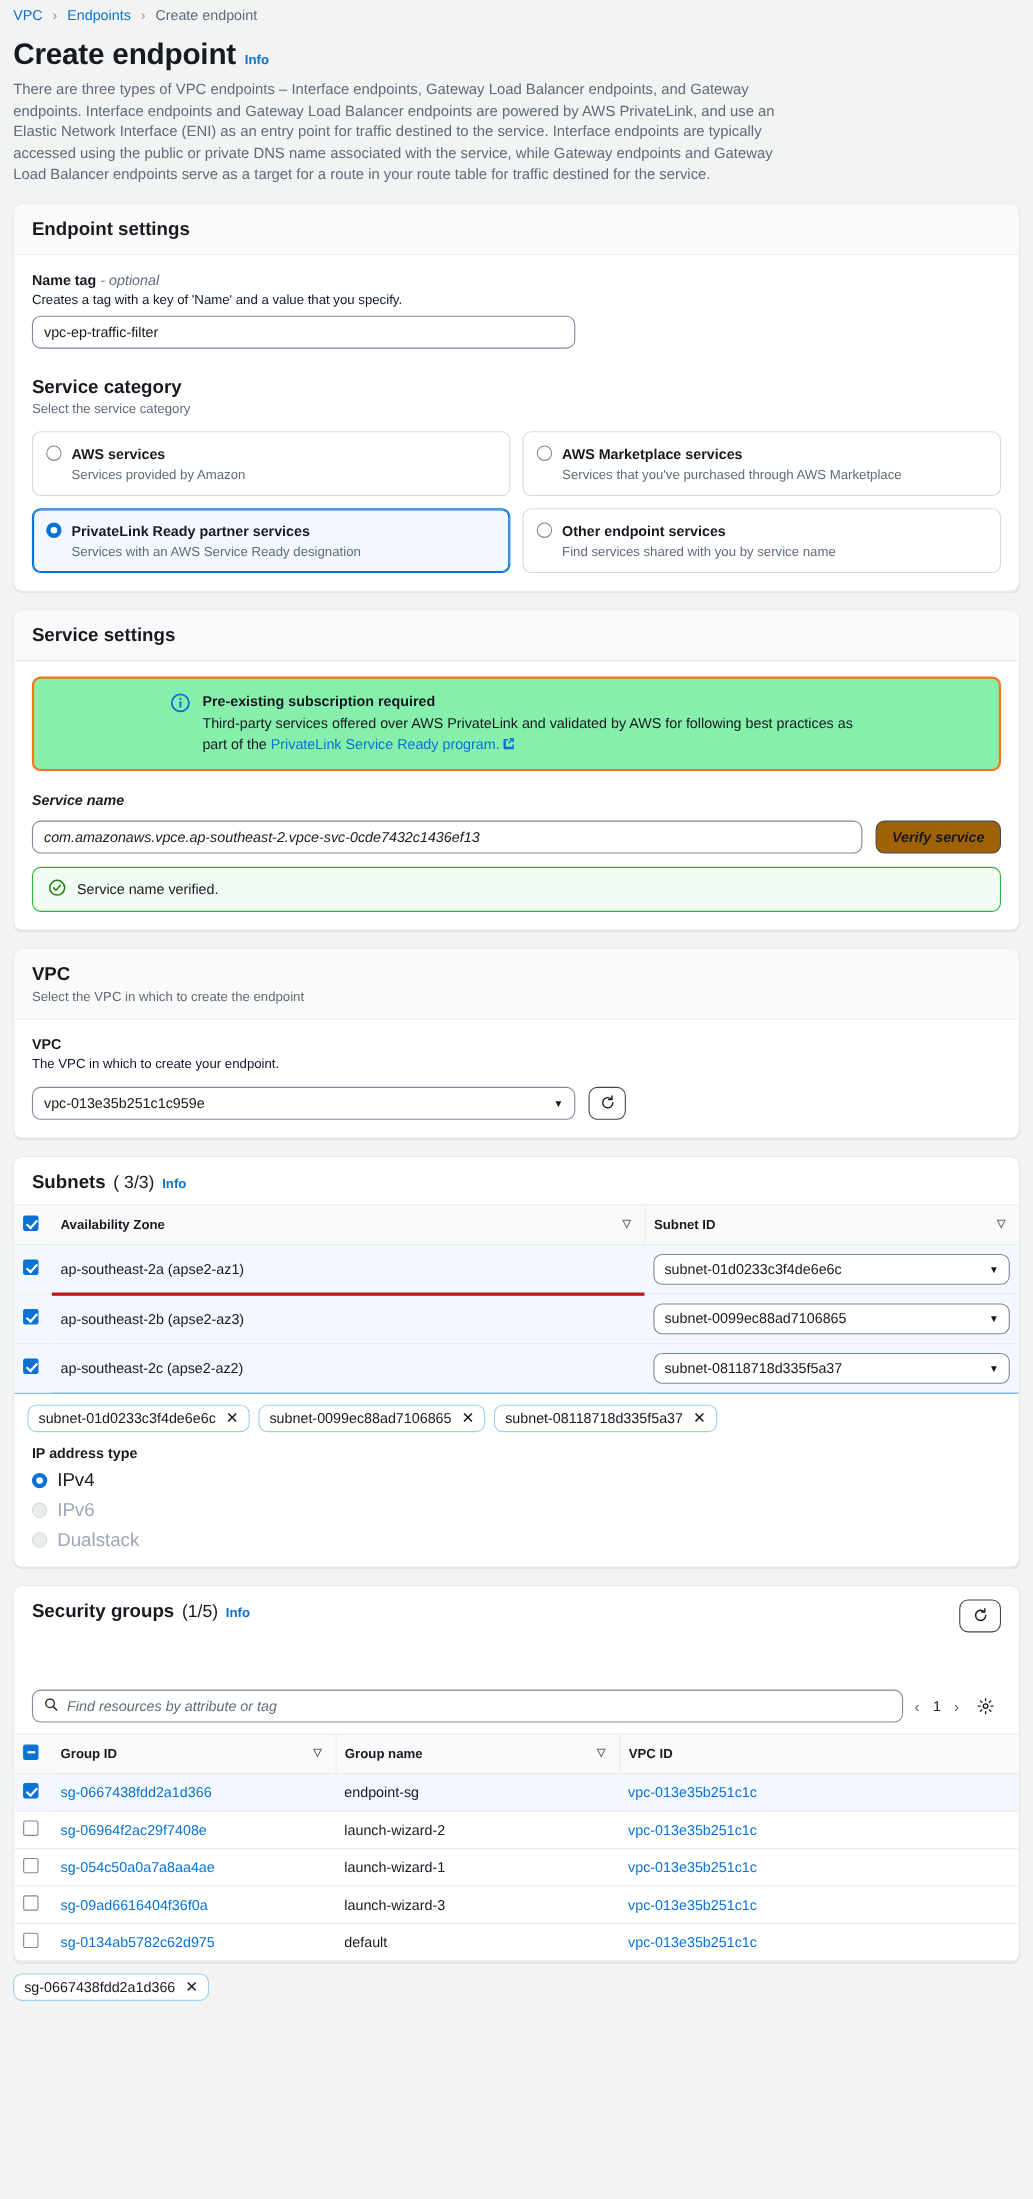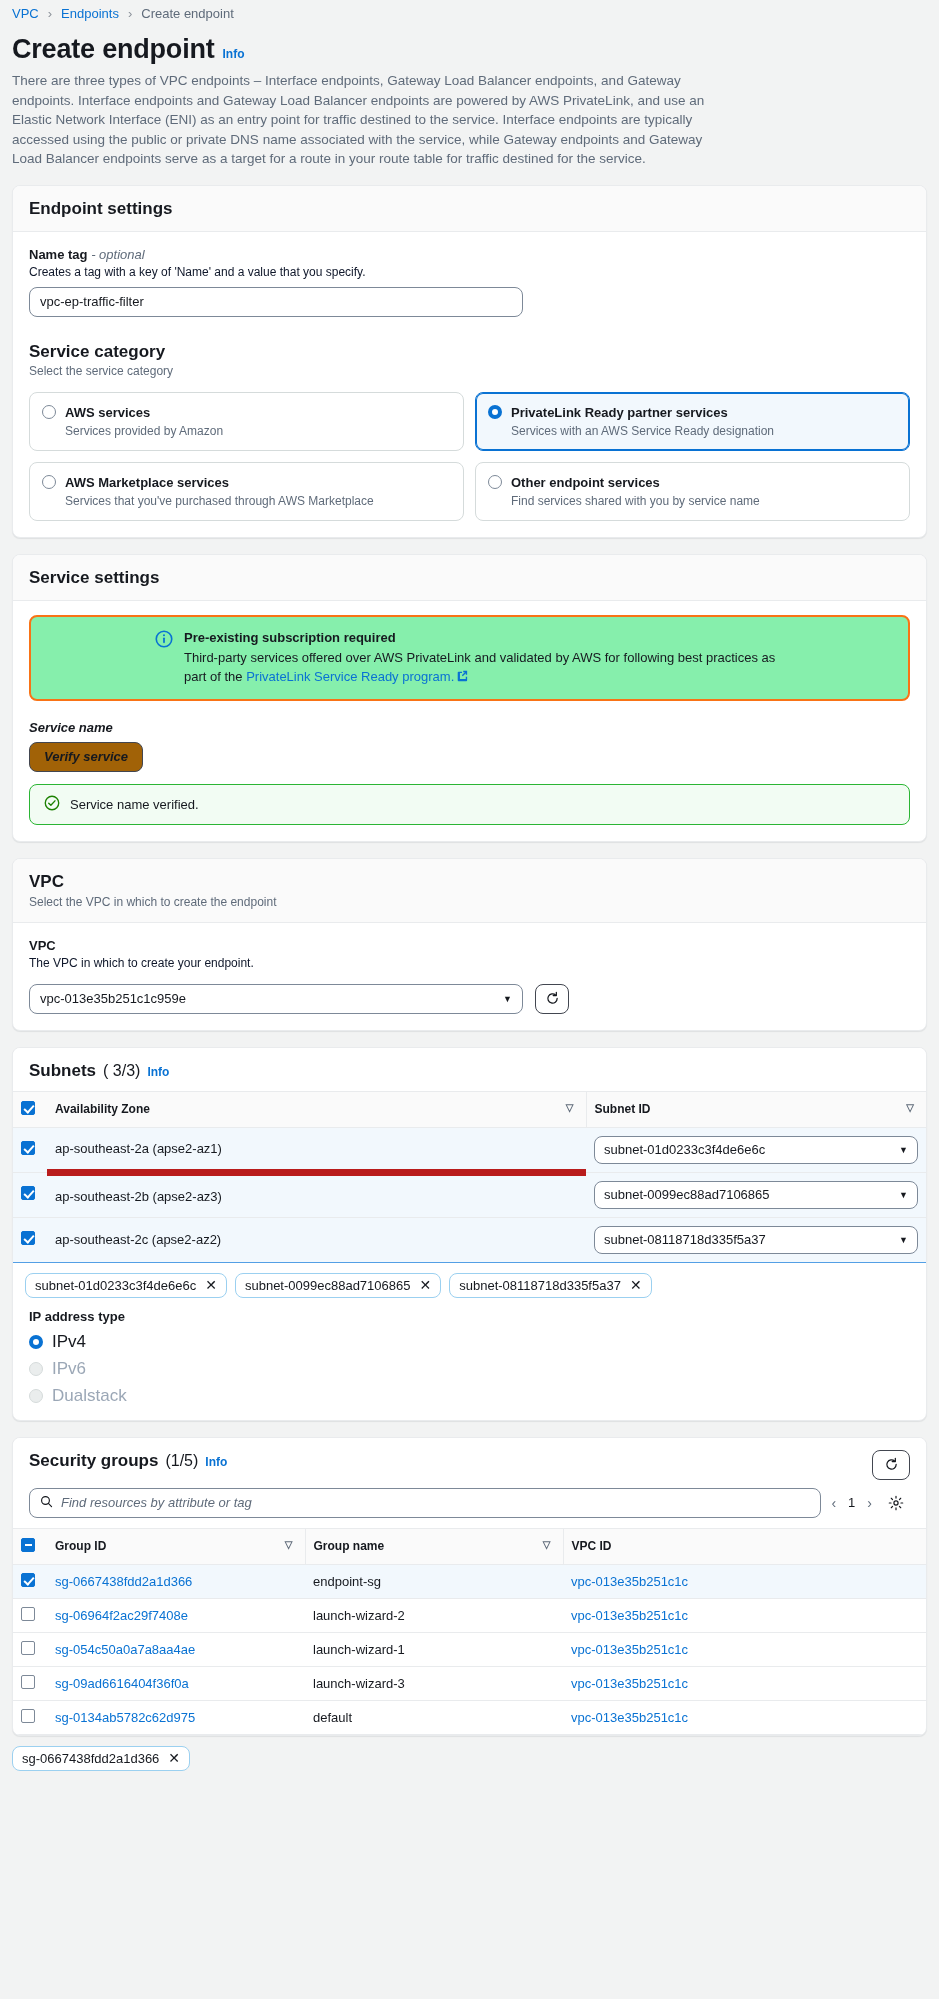--- a/index.html
+++ b/index.html
@@ -180,21 +180,21 @@
     padding:4px 9px; font-size:13px;
   }
   .token .x { font-size:14px; color:#16191f; cursor:pointer; line-height:1; }
 
   
   .iprow { display:flex; align-items:center; gap:9px; margin-top:7px; font-size:17px; }
   .iprow.dim { color:#9ba7b6; }
   .radio.dim { border-color:#d5dbdb; background:#eaeded; }
 
   
-  .sg-toolbar { display:flex; align-items:center; gap:10px; padding:0 16px 10px 16px; }
+  .sg-toolbar { display:flex; align-items:center; gap:10px; padding:0 16px 10px 16px;margin-top:44px; }
   .search-box {
     flex:1 1 auto; height:30px; border:1px solid #7d8998; border-radius:8px;
     background:#fff; display:flex; align-items:center; gap:8px; padding:0 10px;
   }
   .search-box .ph { color:#5f6b7a; font-style:italic; font-size:13px; }
   .pager { display:flex; align-items:center; gap:12px; font-size:13px; color:#16191f; }
   .pager .arrow { color:#5f6b7a; cursor:pointer; font-size:14px; }
   .pager .pg { font-weight:400; }
   .icon-btn-plain {
     width:28px;height:28px;display:inline-flex;align-items:center;justify-content:center;cursor:pointer;
@@ -246,34 +246,34 @@
 
       <div class="tile-grid">
         <div class="tile">
           <div class="tile-row">
             <span class="radio"></span>
             <span class="tile-label">AWS services</span>
           </div>
           <div class="tile-desc">Services provided by Amazon</div>
         </div>
 
+        <div class="tile">
+          <div class="tile-row">
+            <span class="radio"></span>
+            <span class="tile-label">AWS Marketplace services</span>
+          </div>
+          <div class="tile-desc">Services that you've purchased through AWS Marketplace</div>
+        </div>
+
         <div class="tile selected">
           <div class="tile-row">
             <span class="radio on"></span>
             <span class="tile-label">PrivateLink Ready partner services</span>
           </div>
           <div class="tile-desc">Services with an AWS Service Ready designation</div>
-        </div>
-
-        <div class="tile">
-          <div class="tile-row">
-            <span class="radio"></span>
-            <span class="tile-label">AWS Marketplace services</span>
-          </div>
-          <div class="tile-desc">Services that you've purchased through AWS Marketplace</div>
         </div>
 
         <div class="tile">
           <div class="tile-row">
             <span class="radio"></span>
             <span class="tile-label">Other endpoint services</span>
           </div>
           <div class="tile-desc">Find services shared with you by service name</div>
         </div>
       </div>
@@ -304,20 +304,23 @@
                 <path d="M8.4 1H13v4.6h-1.6V3.7L7.9 7.2 6.8 6.1l3.5-3.5H8.4z" fill="#0972d3"></path>
               </svg>
             </span>
           </div>
         </div>
       </div>
 
       <div style="margin-top:18px;font-style:italic;">
         <div class="field-label">Service name</div>
         <div class="row-inline">
+          <div class="grow">
+            <div class="text-input" style="margin-top:4px;">com.amazonaws.vpce.ap-southeast-2.vpce-svc-0cde7432c1436ef13</div>
+          </div>
           <div class="btn">Verify service</div>
         </div>
       </div>
 
       <div class="success-box">
         <span>
           <svg width="16" height="16" viewBox="0 0 20 20">
             <circle cx="10" cy="10" r="8.4" fill="none" stroke="#1d8102" stroke-width="1.7"></circle>
             <path d="M5.9 10.2l2.7 2.7 5.1-5.6" fill="none" stroke="#1d8102" stroke-width="1.7" stroke-linecap="round" stroke-linejoin="round"></path>
           </svg>
@@ -384,21 +387,21 @@
         <td style="border-top:1px solid #539fe5;">
           <div class="cell-select">
             <span>subnet-01d0233c3f4de6e6c</span>
             <span class="caret">▼</span>
           </div>
         </td>
       </tr>
 
       <tr class="sel">
         <td style="border-top:1px solid #539fe5;"><span class="cb on"></span></td>
-        <td style="border-top:7px solid #b91c1c;">ap-southeast-2b (apse2-az3)</td>
+        <td style="border-top:3px solid #b91c1c;">ap-southeast-2b (apse2-az3)</td>
         <td style="border-top:1px solid #539fe5;">
           <div class="cell-select">
             <span>subnet-0099ec88ad7106865</span>
             <span class="caret">▼</span>
           </div>
         </td>
       </tr>
 
       <tr class="sel">
         <td style="border-top:1px solid #539fe5;border-bottom:1px solid #539fe5;"><span class="cb on"></span></td>

